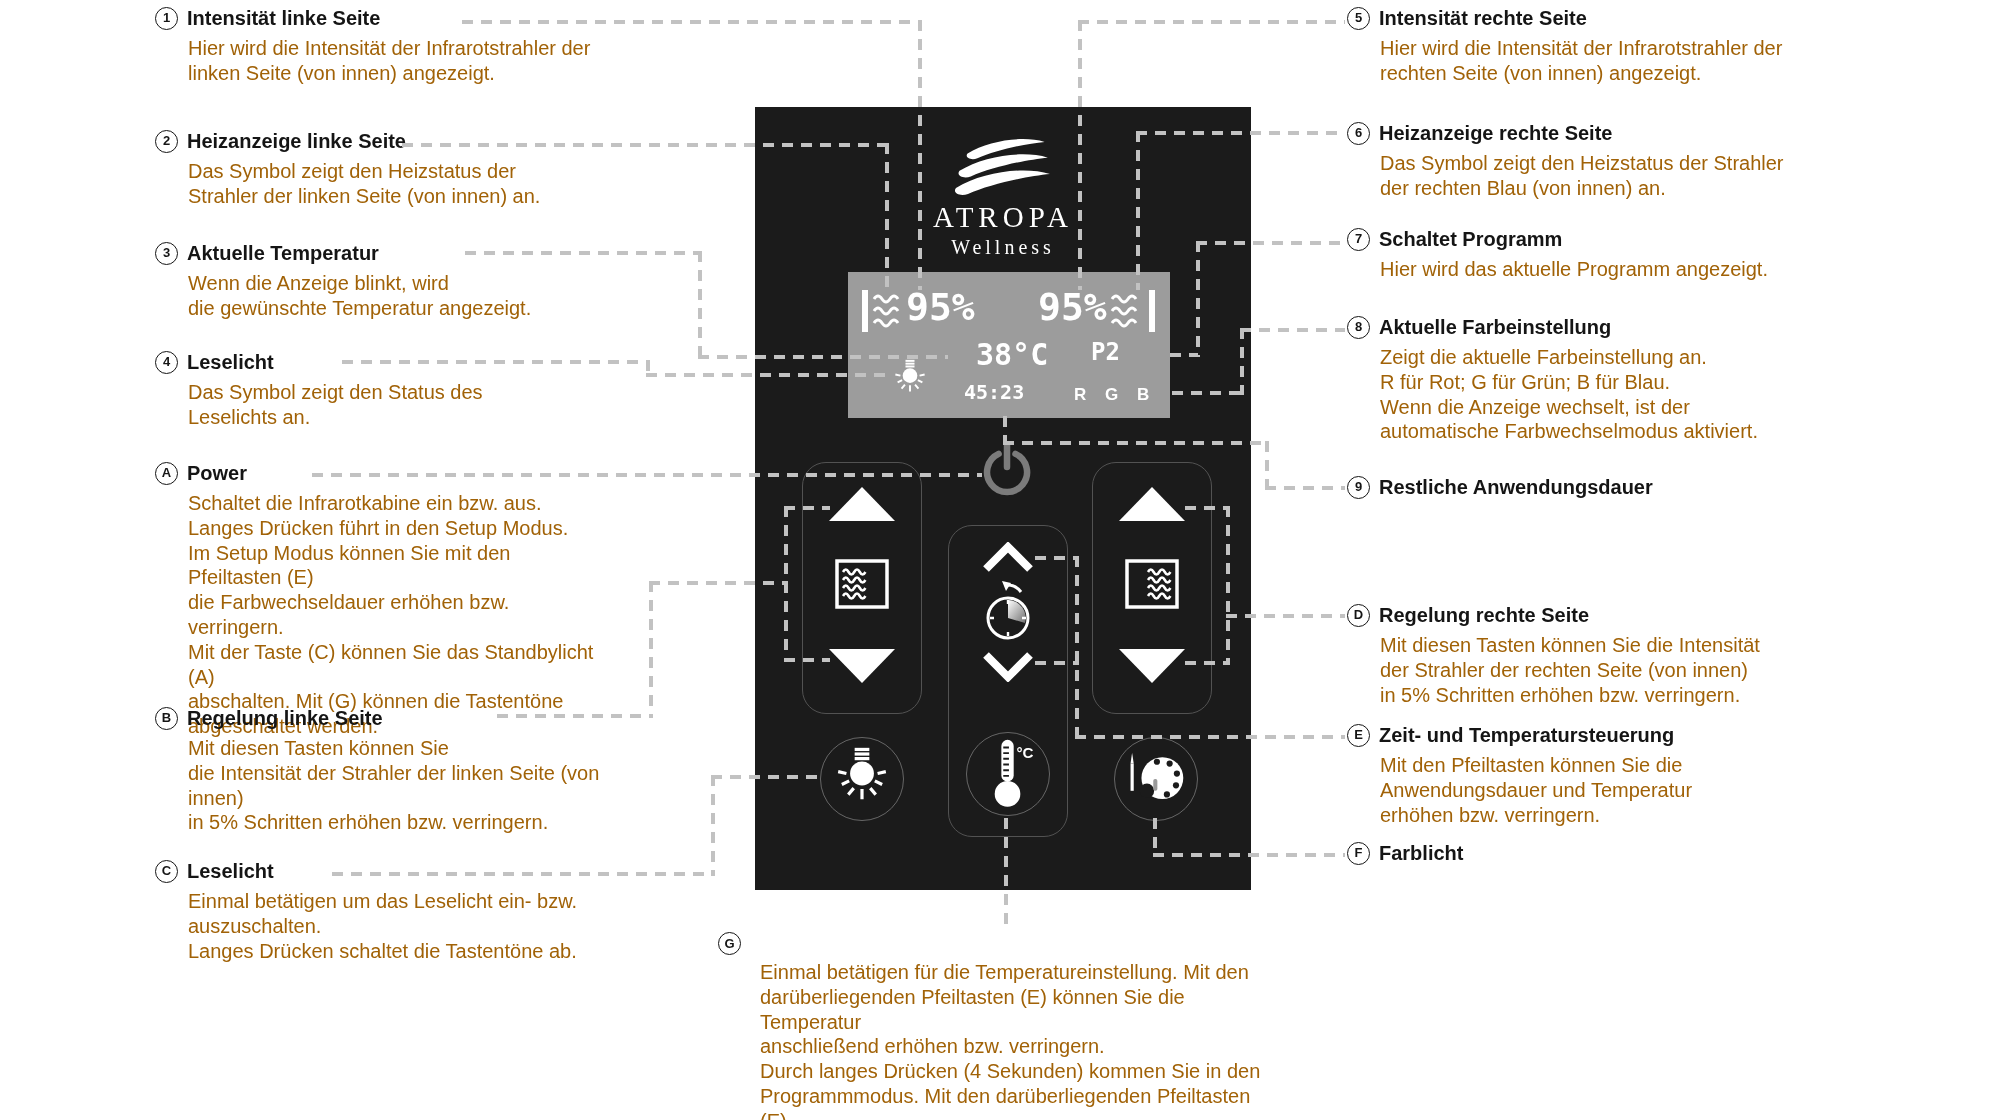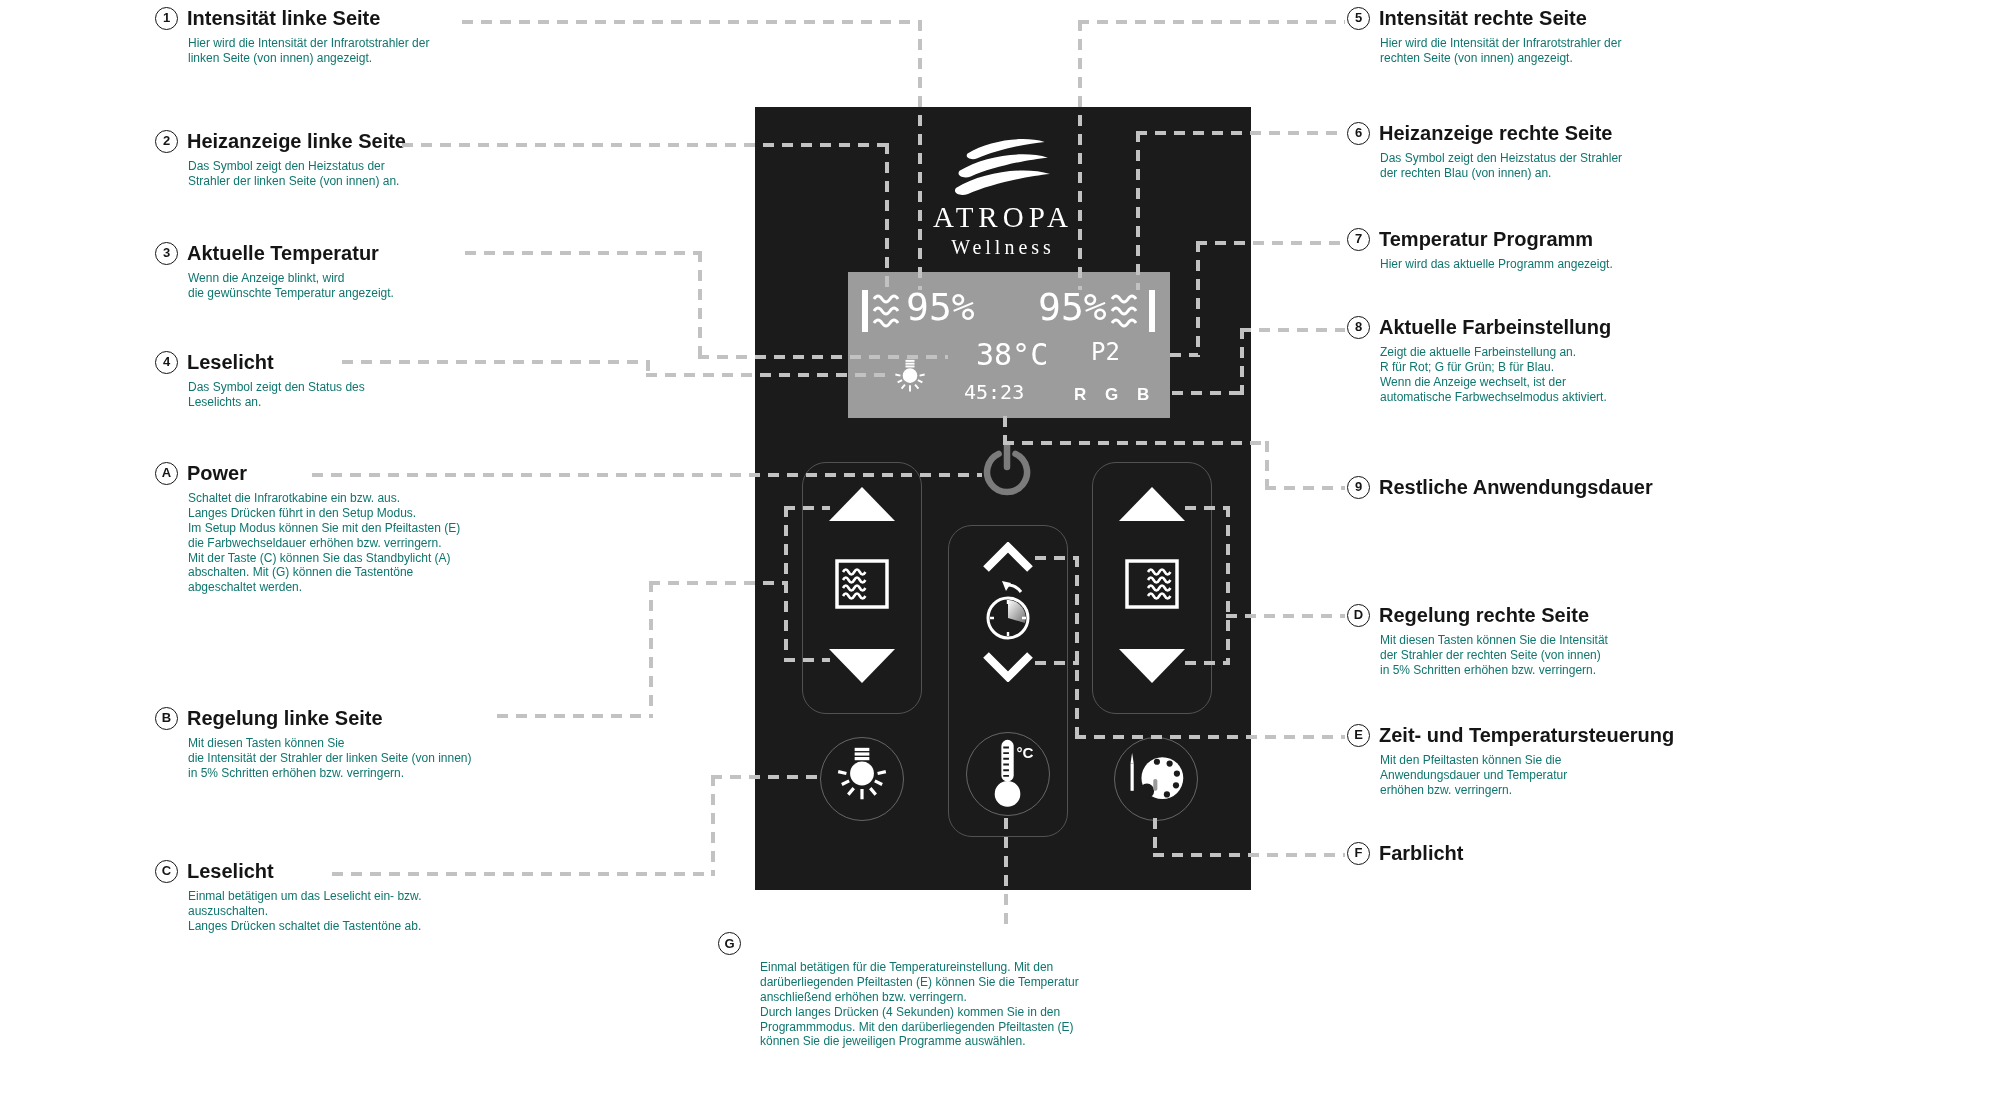--- a/index.html
+++ b/index.html
@@ -4,29 +4,29 @@
 <style>
   html,body{margin:0;padding:0;background:#fff;}
   .canvas{position:relative;width:2000px;height:1120px;background:#fff;overflow:hidden;
           font-family:"Liberation Sans",sans-serif;}
   
   .ann{position:absolute;}
   .ann-title{display:flex;align-items:center;gap:9px;font-size:20px;font-weight:bold;
              color:#151515;white-space:nowrap;line-height:26px;}
   .circ{flex:0 0 auto;width:21px;height:21px;border:1.7px solid #151515;border-radius:50%;
         display:flex;align-items:center;justify-content:center;font-size:13px;font-weight:bold;}
-  .ann-desc{margin:5px 0 0 33px;font-size:12px;line-height:1.24;color:#0f766e;white-space:pre-line;}
+  .ann-desc{margin:5px 0 0 33px;font-size:20px;line-height:1.24;color:#a16207;white-space:pre-line;}
   
   .panel{position:absolute;left:755px;top:107px;width:496px;height:783px;background:#1b1b1b;}
   .logo-brand{position:absolute;left:0;width:100%;top:94px;text-align:center;color:#fff;
               font-family:"Liberation Serif",serif;font-size:29px;letter-spacing:5px;}
   .logo-sub{position:absolute;left:0;width:100%;top:129px;text-align:center;color:#fff;
             font-family:"Liberation Serif",serif;font-size:20px;letter-spacing:4px;}
   .display{position:absolute;left:93px;top:165px;width:322px;height:146px;background:#9c9c9c;}
-  .seg{position:absolute;color:#fff;font-family:"DejaVu Sans Mono",monospace;font-weight:normal;line-height:1;}
+  .seg{position:absolute;color:#fff;font-family:"DejaVu Sans Mono",monospace;font-weight:bold;line-height:1;}
   .rgb{position:absolute;color:#fff;font-family:"Liberation Sans",sans-serif;font-weight:bold;
        font-size:17px;letter-spacing:7px;line-height:1;}
   .dbar{position:absolute;width:6px;height:42px;background:#fff;}
   .group{position:absolute;border:1.5px solid #525252;border-radius:24px;}
   .gi{position:absolute;}
   .cbtn{position:absolute;width:82px;height:82px;border:1.5px solid #666;border-radius:50%;
         display:flex;align-items:center;justify-content:center;}
   
   .dash-h{position:absolute;height:4px;
           background:repeating-linear-gradient(90deg,#c2c2c2 0 11px,transparent 11px 19px);}
@@ -114,21 +114,21 @@
     <div class="ann-title">
         <span class="circ">6</span>
         <span>Heizanzeige rechte Seite</span>
       </div>
     <div class="ann-desc">Das Symbol zeigt den Heizstatus der Strahler
 der rechten Blau (von innen) an.</div>
   </div>
   <div class="ann" style="left:1347px;top:226px;width:470px">
     <div class="ann-title">
         <span class="circ">7</span>
-        <span>Temperatur Programm</span>
+        <span>Schaltet Programm</span>
       </div>
     <div class="ann-desc">Hier wird das aktuelle Programm angezeigt.</div>
   </div>
   <div class="ann" style="left:1347px;top:314px;width:470px">
     <div class="ann-title">
         <span class="circ">8</span>
         <span>Aktuelle Farbeinstellung</span>
       </div>
     <div class="ann-desc">Zeigt die aktuelle Farbeinstellung an.
 R für Rot; G für Grün; B für Blau.

